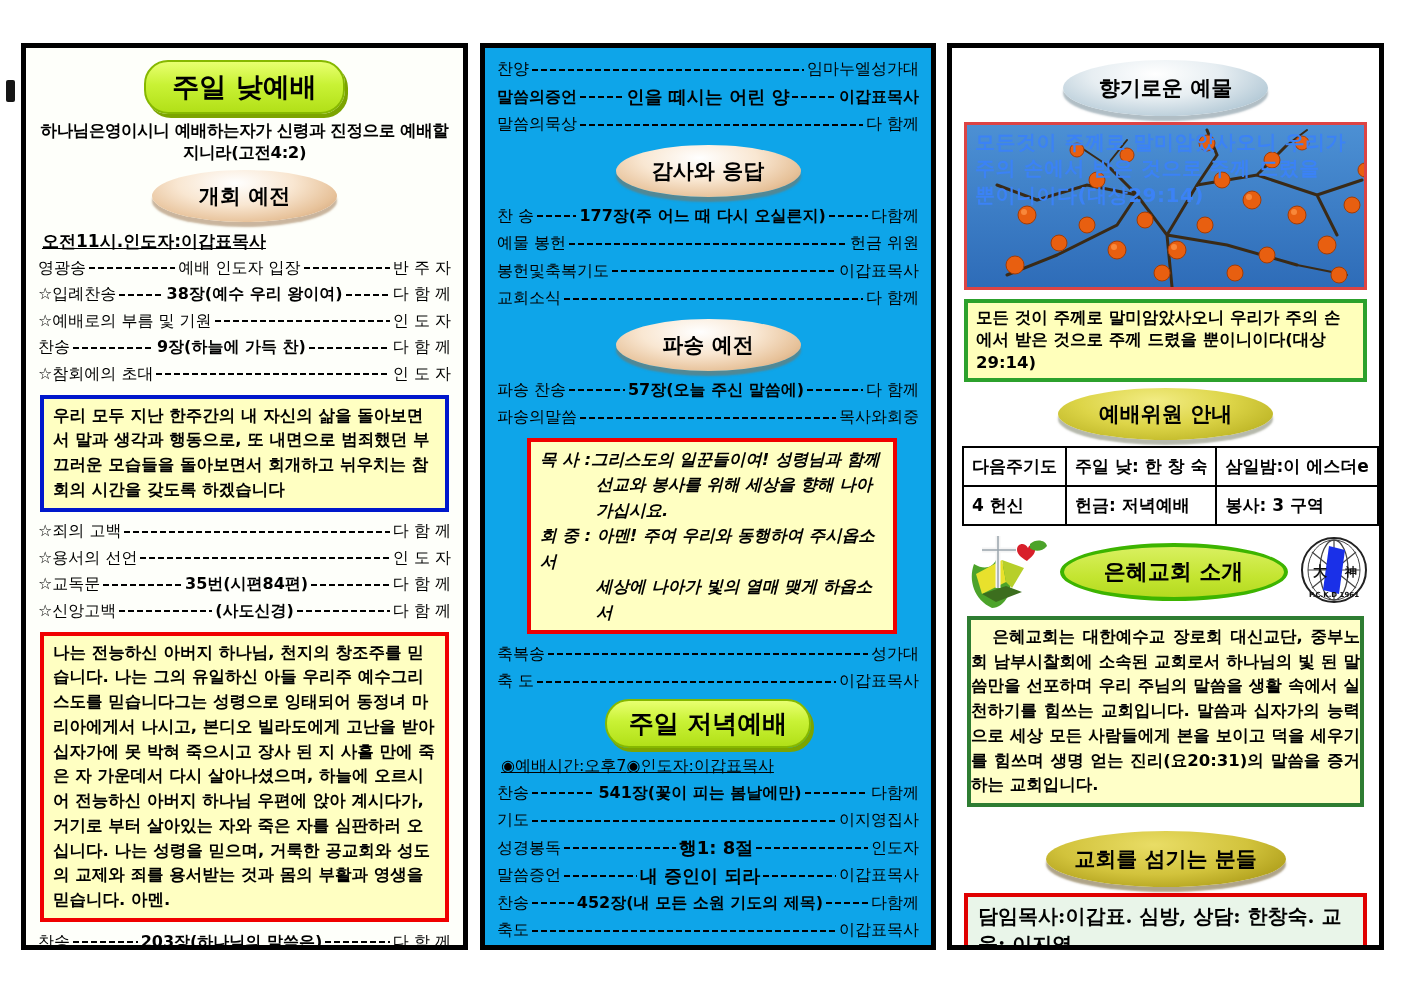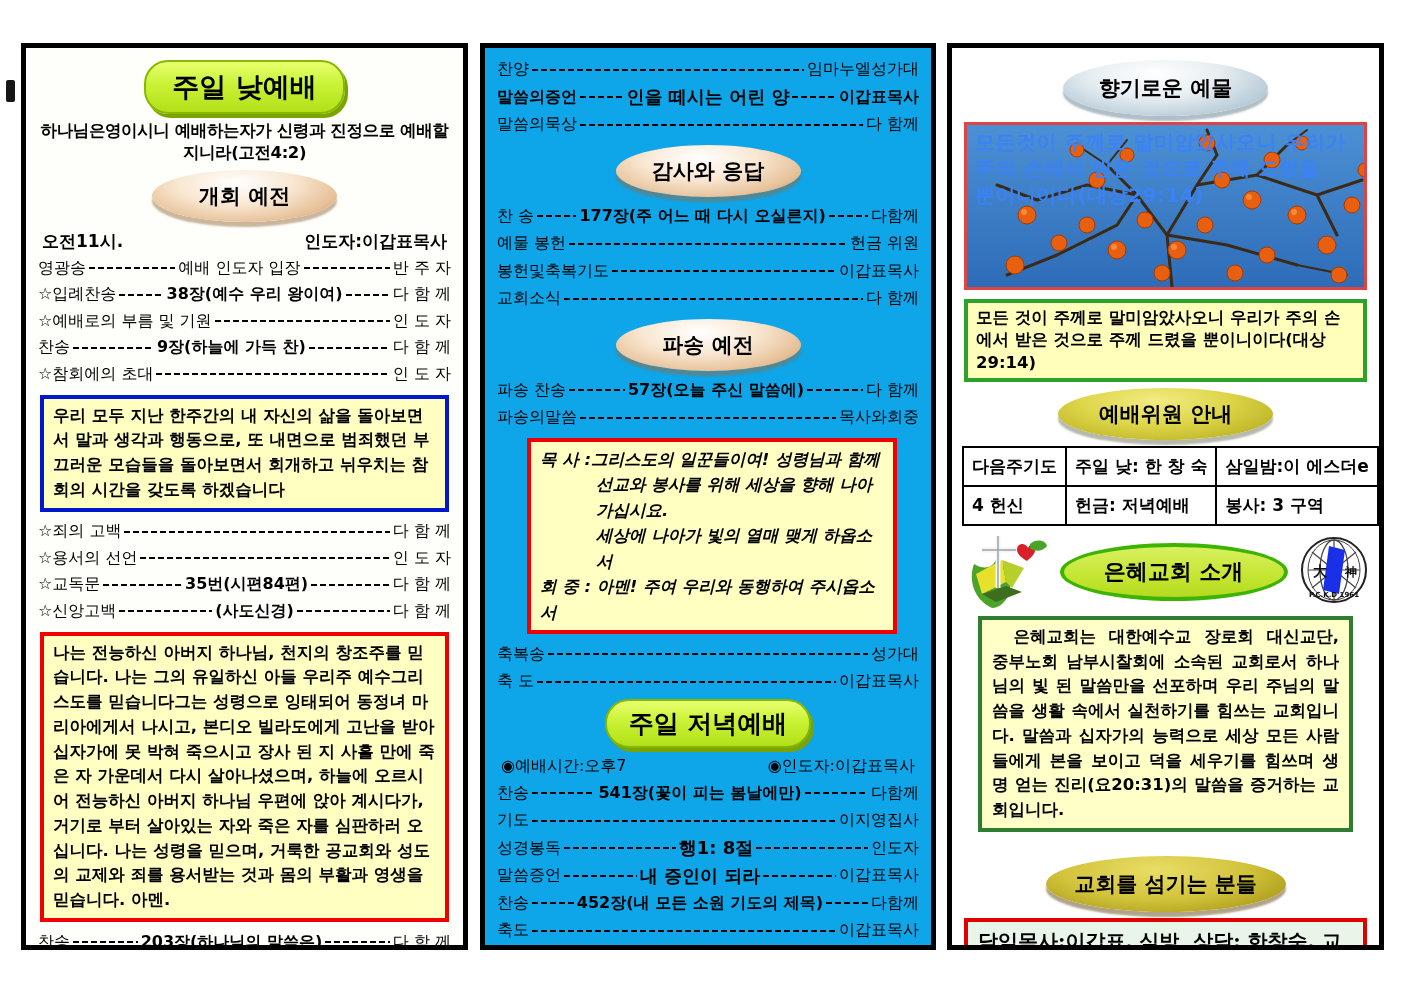--- a/index.html
+++ b/index.html
@@ -32,21 +32,21 @@
           background:radial-gradient(ellipse at 45% 25%, #f2ec84 0%, #ddd548 45%, #c3bb2c 75%, #96983f 100%);
           box-shadow:0 5px 2px rgba(110,115,90,.5); }
   .oval-gold { width:240px; height:56px; font-size:21px;
           background:radial-gradient(ellipse at 45% 25%, #e9dd66 0%, #d2c33c 50%, #b3a31f 78%, #7d6b2a 100%);
           box-shadow:0 5px 2px rgba(110,90,40,.55); }
   .oval-greenring { width:228px; height:58px; font-size:22px; margin:0 auto;
           background:linear-gradient(180deg,#d9f060 0%,#c4e531 60%,#b4da20 100%);
           border:4px solid #3db400; color:#000; }
 
   .subtitle { font-size:16.5px; font-weight:bold; text-align:center; margin:4px 0 2px 0; letter-spacing:-0.4px; }
-  .timeline { display:flex; justify-content:space-between; font-size:17px; font-weight:bold; padding:2px 4px; }
+  .timeline { display:flex; font-size:17px; font-weight:bold; padding:2px 4px;text-decoration:underline; }
   .timeline.normal { font-weight:normal; font-size:16px; }
 
   .lrow { display:flex; align-items:center; height:26.5px; font-size:16px; white-space:nowrap; }
   #p-mid .lrow { height:27.5px; }
   .lrow .leader { flex:1; height:2px; min-width:10px; margin:0 3px;
           background:repeating-linear-gradient(90deg,#000 0 6px,transparent 6px 9px); }
   .b { font-weight:bold; }
   .big { font-weight:bold; font-size:18px; }
 
   .ybox { background:#ffffc2; font-weight:bold; font-size:16.5px; line-height:1.5; padding:5px 9px; margin:7px 2px; }
@@ -58,21 +58,21 @@
   .photo { position:relative; height:168px; margin:2px 2px 0 2px; border:3px solid #d44; overflow:hidden; }
   .photo svg { position:absolute; inset:0; }
   .photo-cap { position:absolute; top:4px; left:8px; right:6px; color:#3b82f6; font-weight:bold;
                font-size:20px; line-height:1.32; letter-spacing:0.5px; }
   .vbox { border:4px solid #2ca12c; background:#ffffbb; font-weight:bold; font-size:16.5px;
           line-height:1.35; padding:4px 8px; margin:9px 2px 4px 2px; }
   .wtable { width:94%; margin:4px auto; border-collapse:collapse; }
   .wtable td { border:2px solid #000; font-weight:bold; font-size:17px; padding:7px 8px; white-space:nowrap; background:#fff; }
   .iconrow { display:flex; align-items:center; justify-content:space-between; margin:4px 0 2px 0; }
   .ibox { border:4px solid #2e7d32; background:#ffffc8; font-weight:bold; font-size:16.5px;
-          line-height:1.5; padding:5px 10px; text-align:justify; text-indent:1.3em; margin:2px 16px; }
+          line-height:1.5; padding:5px 0; text-align:justify; text-indent:1.3em; margin:2px 5px; }
   .cbox { border:4px solid #e00000; background:#e9f5e9; padding:5px 10px; margin:6px 2px;
           font-family:"DejaVu Serif", serif; font-weight:bold; font-size:20px; line-height:1.42; } .gap16 { height:16px; }
 </style>
 </head>
 <body>
 
 <div class="page">
   <div class="artifact"></div>
 
   <div class="panel" id="p-left">
@@ -212,22 +212,22 @@
         </div>
         <div class="lrow">
           <span>파송의말씀</span>
           <span class="leader"></span>
           <span>목사와회중</span>
         </div>
       </div>
     <div class="ybox redbox dlg">
         <div class="pline b">목 사 :그리스도의 일꾼들이여! 성령님과 함께</div>
         <div class="pline ind">선교와 봉사를 위해 세상을 향해 나아가십시요.</div>
+        <div class="pline b">회 중 : 아멘! 주여 우리와 동행하여 주시옵소서</div>
         <div class="pline b ind">세상에 나아가 빛의 열매 맺게 하옵소서</div>
-        <div class="pline b">회 중 : 아멘! 주여 우리와 동행하여 주시옵소서</div>
       </div>
     <div>
         <div class="lrow">
           <span>축복송</span>
           <span class="leader"></span>
           <span>성가대</span>
         </div>
         <div class="lrow">
           <span>축 도</span>
           <span class="leader"></span>

